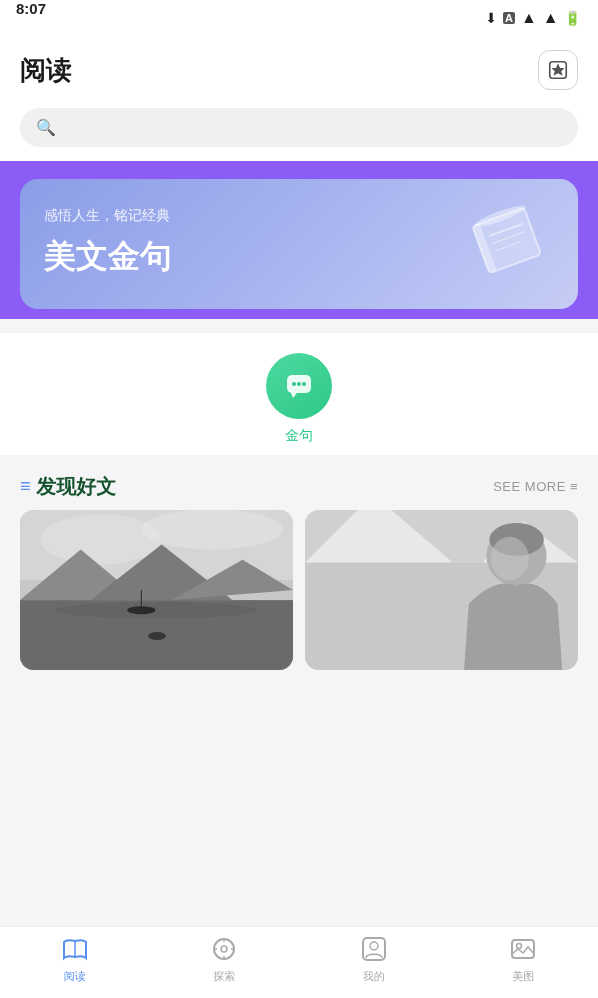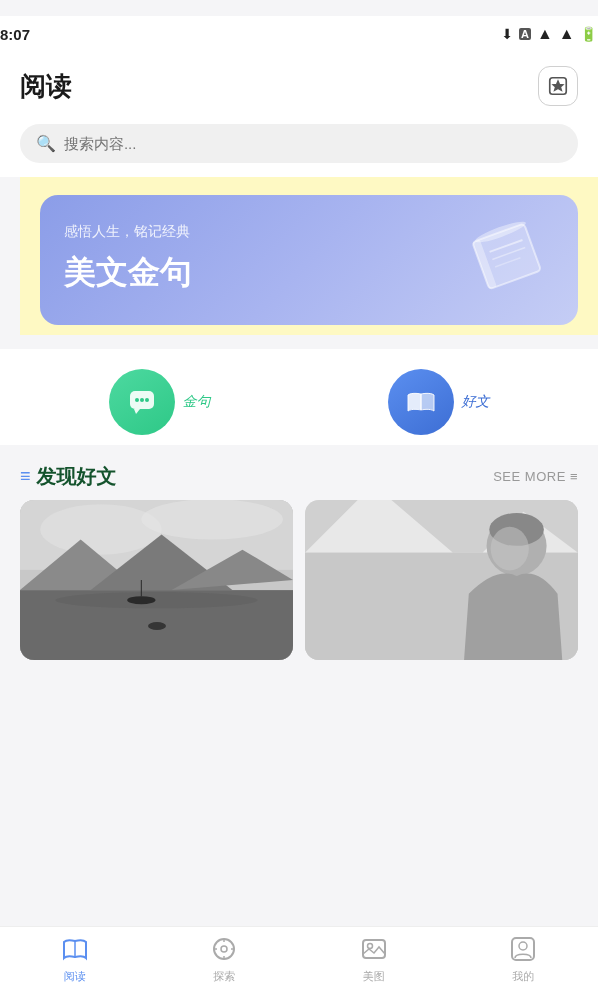--- a/index.html
+++ b/index.html
@@ -12,24 +12,22 @@
       position: relative;
       overflow-x: hidden;
     }
 
     
     .status-bar {
       width: 100%;
       height: 36px;
       background: #fff;
       display: flex;
-      align-items: center;
       justify-content: space-between;
-      padding: 0 0;
-      margin-top: 16px;
+      padding: 0 16px;
     }
     .status-time {
       font-size: 15px;
       font-weight: 600;
       color: #222;
     }
     .status-icons {
       display: flex;
       align-items: center;
       gap: 6px;
@@ -86,22 +84,21 @@
       background: transparent;
       font-size: 15px;
       color: #aaa;
       outline: none;
       flex: 1;
     }
 
     
     .banner-wrap {
       padding: 18px 20px 10px 20px;
-      background: #fef9c3;
-      margin-left: 20px;
+      background: #8b5cf6;
     }
     .banner {
       background: linear-gradient(135deg, #8b9de8 0%, #a8b4f0 50%, #c5cdf5 100%);
       border-radius: 18px;
       padding: 28px 24px;
       position: relative;
       overflow: hidden;
       min-height: 130px;
     }
     .banner-subtitle {
@@ -119,25 +116,24 @@
     .categories {
       background: #fff;
       margin: 14px 0 0 0;
       padding: 20px 20px 10px 20px;
       display: flex;
       justify-content: space-around;
       align-items: flex-start;
     }
     .category-item {
       display: flex;
-      flex-direction: row;
+      flex-direction: column;
       align-items: center;
       gap: 8px;
       cursor: pointer;
-      font-style: italic;
     }
     .category-icon {
       width: 66px;
       height: 66px;
       border-radius: 50%;
       display: flex;
       align-items: center;
       justify-content: center;
       font-size: 28px;
       color: #fff;
@@ -309,21 +305,20 @@
     <svg viewBox="0 0 24 24" fill="none" stroke="#555" stroke-width="1.8">
       <rect x="3" y="3" width="18" height="18" rx="3" stroke="#555" stroke-width="1.8" fill="none"></rect>
       <polygon points="12,7 13.5,10.5 17,10.8 14.5,13 15.5,16.5 12,14.5 8.5,16.5 9.5,13 7,10.8 10.5,10.5" fill="#555"></polygon>
     </svg>
   </div>
 </div>
 
 <div class="search-wrap">
   <div class="search-bar">
     <span class="search-icon-wrap">🔍</span>
-    <input class="search-input" type="text" placeholder="搜索内容..." style="">
   </div>
 </div>
 
 <div class="banner-wrap">
   <div class="banner">
     <div class="banner-subtitle">感悟人生，铭记经典</div>
     <div class="banner-title">美文金句</div>
 
     <svg class="book-svg" width="90" height="90" viewBox="0 0 90 90">
       <g transform="rotate(-20, 45, 45)">
@@ -353,31 +348,20 @@
         <polygon points="8,23 14,23 10,28" fill="rgba(255,255,255,0.9)"></polygon>
         <circle cx="11" cy="14" r="2" fill="#2ec887"></circle>
         <circle cx="16" cy="14" r="2" fill="#2ec887"></circle>
         <circle cx="21" cy="14" r="2" fill="#2ec887"></circle>
       </svg>
     </div>
     <span class="category-label label-green">金句</span>
   </div>
 
 
-  <div class="category-item">
-    <div class="category-icon icon-blue">
-      <svg width="34" height="34" viewBox="0 0 34 34" fill="none">
-
-        <path d="M17 9 C17 9 8 7 4 10 L4 26 C8 23 17 25 17 25" fill="rgba(255,255,255,0.85)" stroke="rgba(255,255,255,0.9)" stroke-width="1"></path>
-        <path d="M17 9 C17 9 26 7 30 10 L30 26 C26 23 17 25 17 25" fill="rgba(255,255,255,0.6)" stroke="rgba(255,255,255,0.9)" stroke-width="1"></path>
-        <line x1="17" y1="9" x2="17" y2="25" stroke="rgba(255,255,255,0.9)" stroke-width="1.5"></line>
-      </svg>
-    </div>
-    <span class="category-label label-blue">好文</span>
-  </div>
 
 </div>
 
 <div class="section-header">
   <div class="section-title">
     <span class="section-icon">≡</span>
     <span class="section-label">发现好文</span>
   </div>
   <span class="see-more">SEE MORE ≡</span>
 </div>
@@ -451,31 +435,31 @@
         <line x1="3" y1="13" x2="6" y2="13" stroke="#aaa" stroke-width="1.5"></line>
         <line x1="20" y1="13" x2="23" y2="13" stroke="#aaa" stroke-width="1.5"></line>
       </svg>
     </span>
     <span class="nav-label">探索</span>
   </div>
 
   <div class="nav-item nav-inactive">
     <span class="nav-icon">
       <svg width="26" height="26" viewBox="0 0 26 26" fill="none">
+        <rect x="2" y="2" width="22" height="22" rx="4" stroke="#aaa" stroke-width="2"></rect>
+        <circle cx="13" cy="10" r="4" stroke="#aaa" stroke-width="1.5"></circle>
+        <path d="M5 22 C5 17 21 17 21 22" stroke="#aaa" stroke-width="1.5" fill="none"></path>
+      </svg>
+    </span>
+    <span class="nav-label">我的</span>
+  </div>
+
+  <div class="nav-item nav-inactive">
+    <span class="nav-icon">
+      <svg width="26" height="26" viewBox="0 0 26 26" fill="none">
         <rect x="2" y="4" width="22" height="18" rx="3" stroke="#aaa" stroke-width="2"></rect>
         <circle cx="9" cy="10" r="2.5" stroke="#aaa" stroke-width="1.5"></circle>
         <path d="M2 18 L8 13 L13 17 L18 11 L24 18" stroke="#aaa" stroke-width="1.5" fill="none"></path>
       </svg>
     </span>
     <span class="nav-label">美图</span>
   </div>
-
-  <div class="nav-item nav-inactive">
-    <span class="nav-icon">
-      <svg width="26" height="26" viewBox="0 0 26 26" fill="none">
-        <rect x="2" y="2" width="22" height="22" rx="4" stroke="#aaa" stroke-width="2"></rect>
-        <circle cx="13" cy="10" r="4" stroke="#aaa" stroke-width="1.5"></circle>
-        <path d="M5 22 C5 17 21 17 21 22" stroke="#aaa" stroke-width="1.5" fill="none"></path>
-      </svg>
-    </span>
-    <span class="nav-label">我的</span>
-  </div>
 </div>
 
 </body></html>

